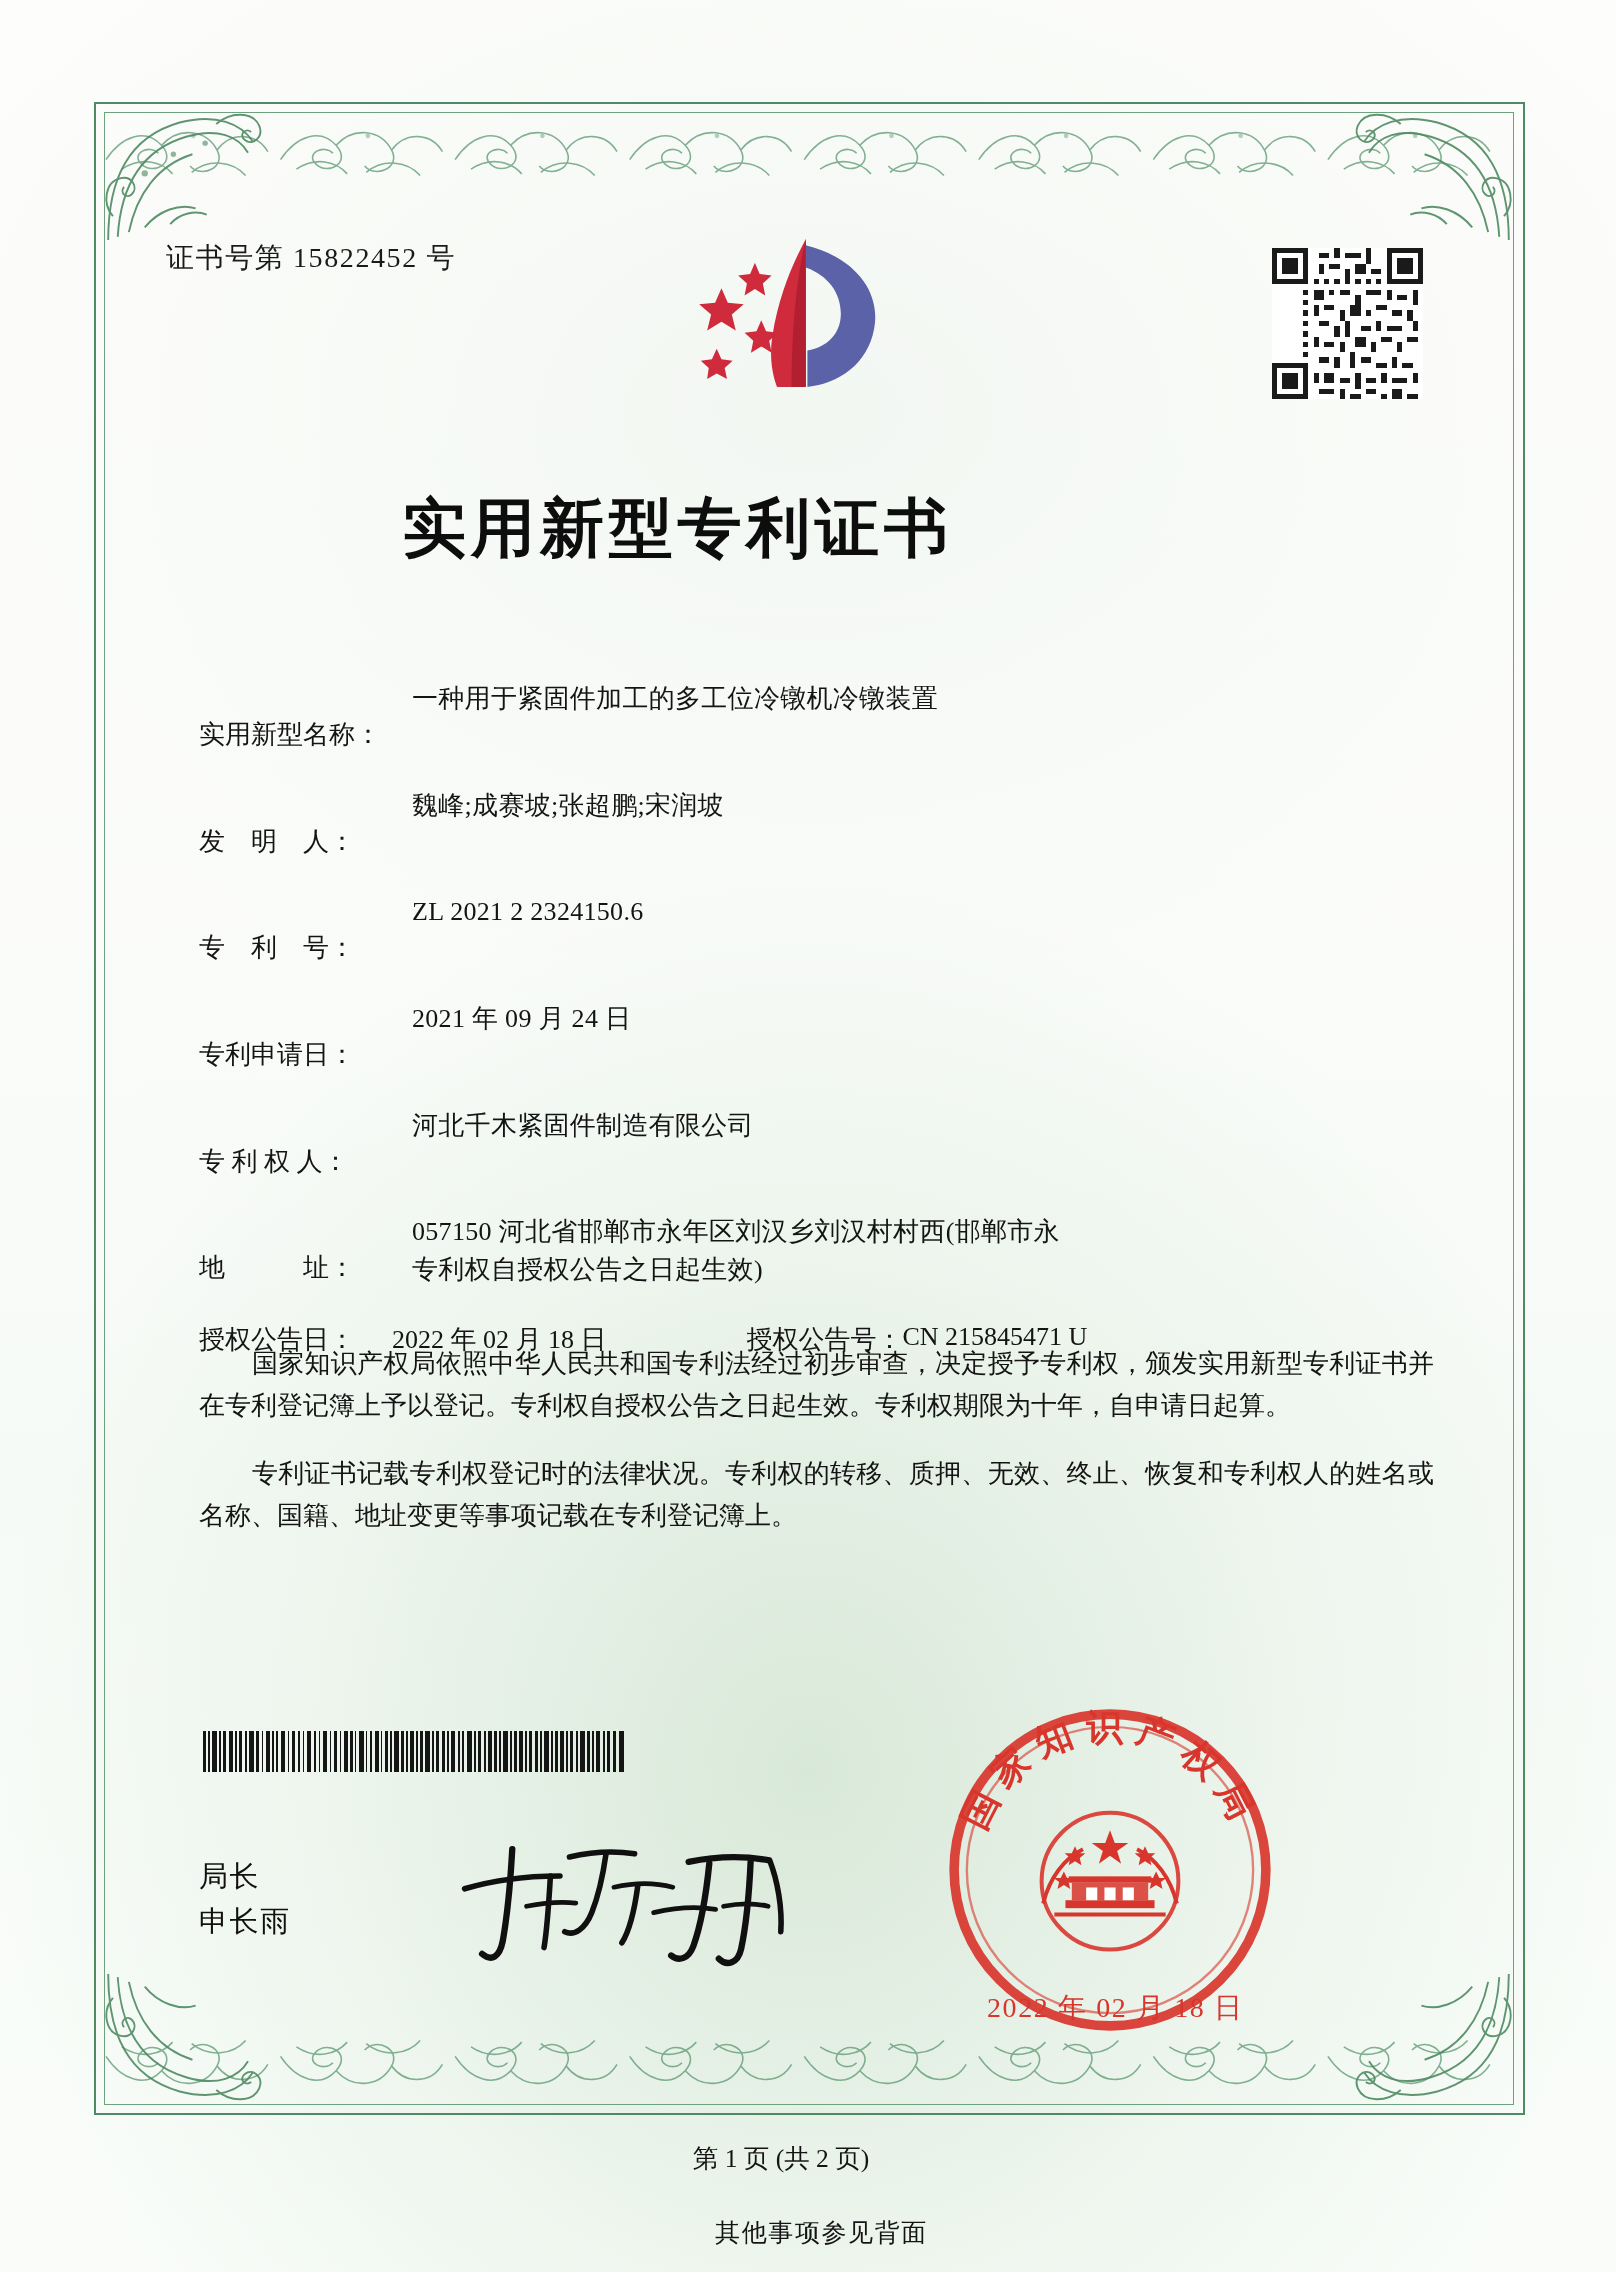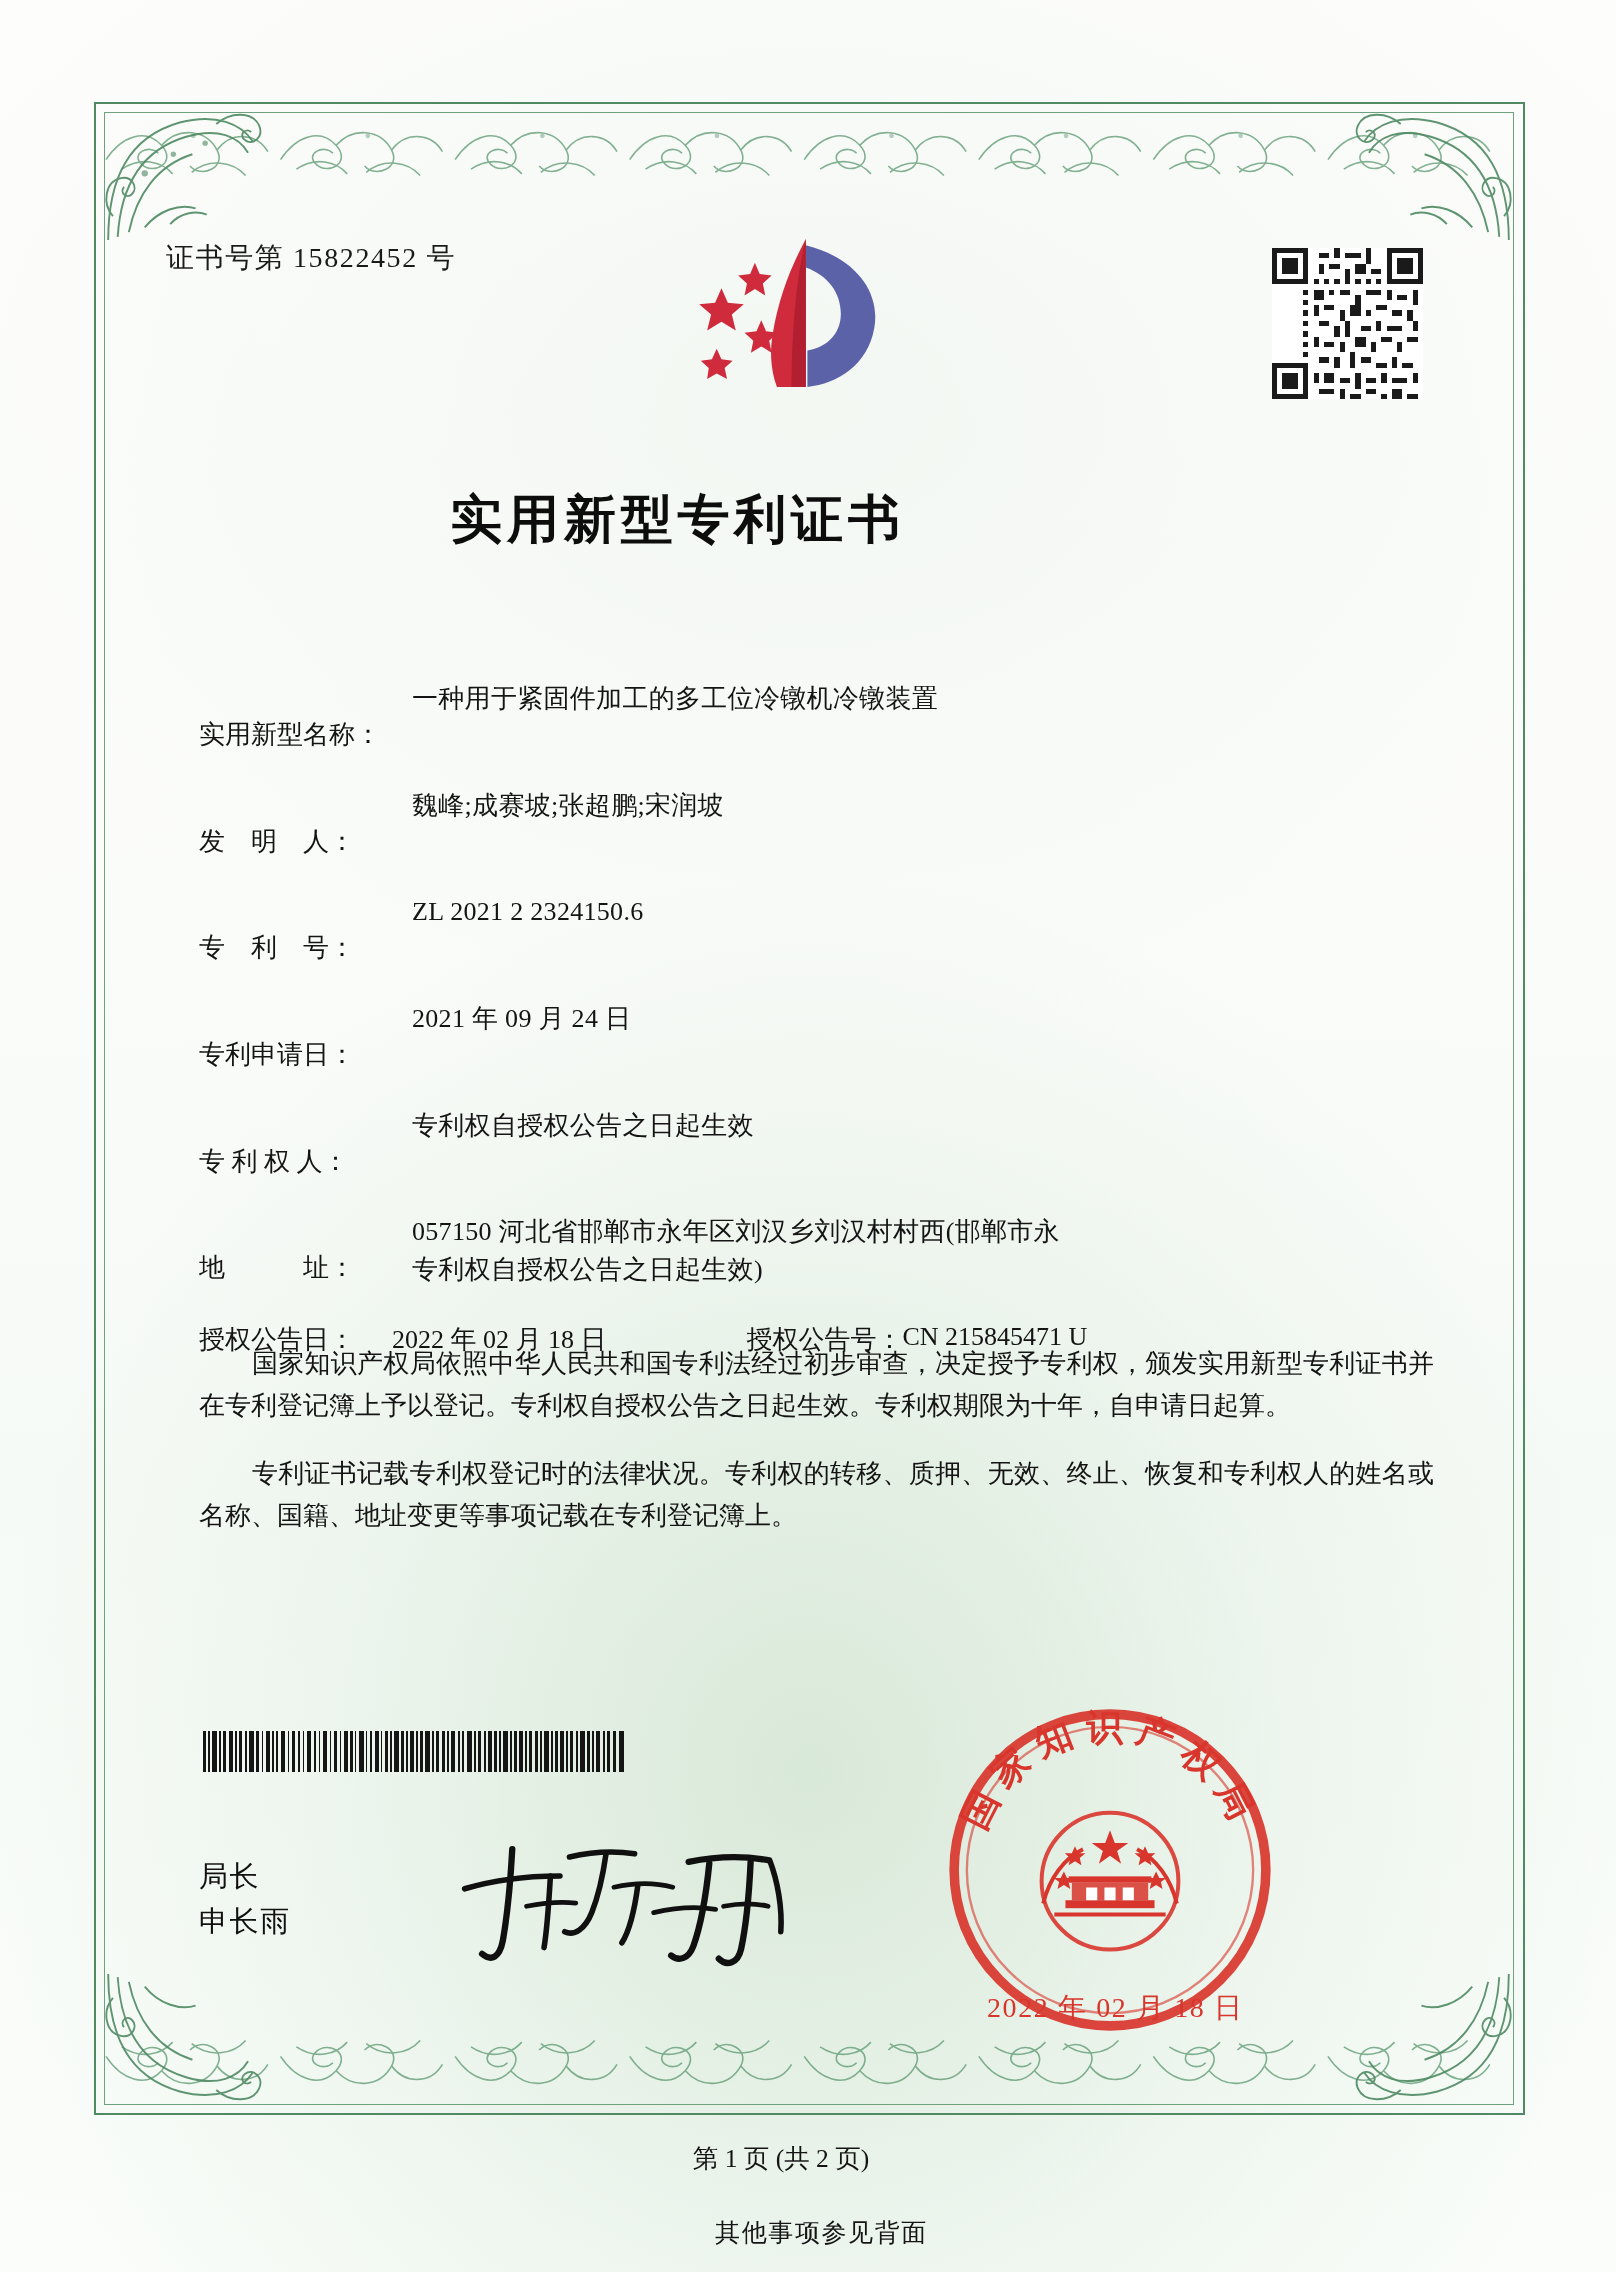--- a/index.html
+++ b/index.html
@@ -98,21 +98,21 @@
     height: 151px;
   }
 
   
   .title {
     position: absolute;
     left: 0;
     top: 485px;
     width: 1355px;
     text-align: center;
-    font-size: 52px;
+    font-size: 64px;
     font-weight: bold;
     letter-spacing: 4.8px;
     color: #0d0d0d;
     font-family: "DejaVu Serif","Liberation Serif",serif;
   }
 
   
   .fields {
     position: absolute;
     left: 199px;
@@ -501,21 +501,21 @@
       <span class="fvalue">ZL 2021 2 2324150.6</span>
     </div>
 
     <div class="field">
       <span class="flabel">专利申请日：</span>
       <span class="fvalue">2021 年 09 月 24 日</span>
     </div>
 
     <div class="field">
       <span class="flabel">专 利 权 人：</span>
-      <span class="fvalue">专利权自授权公告之日起生效</span>
+      <span class="fvalue">河北千木紧固件制造有限公司</span>
     </div>
 
     <div class="field">
       <span class="flabel">地　　　址：</span>
       <span class="fvalue">
         <span>057150 河北省邯郸市永年区刘汉乡刘汉村村西(邯郸市永</span>
         <span class="ln2">专利权自授权公告之日起生效)</span>
       </span>
     </div>
 

